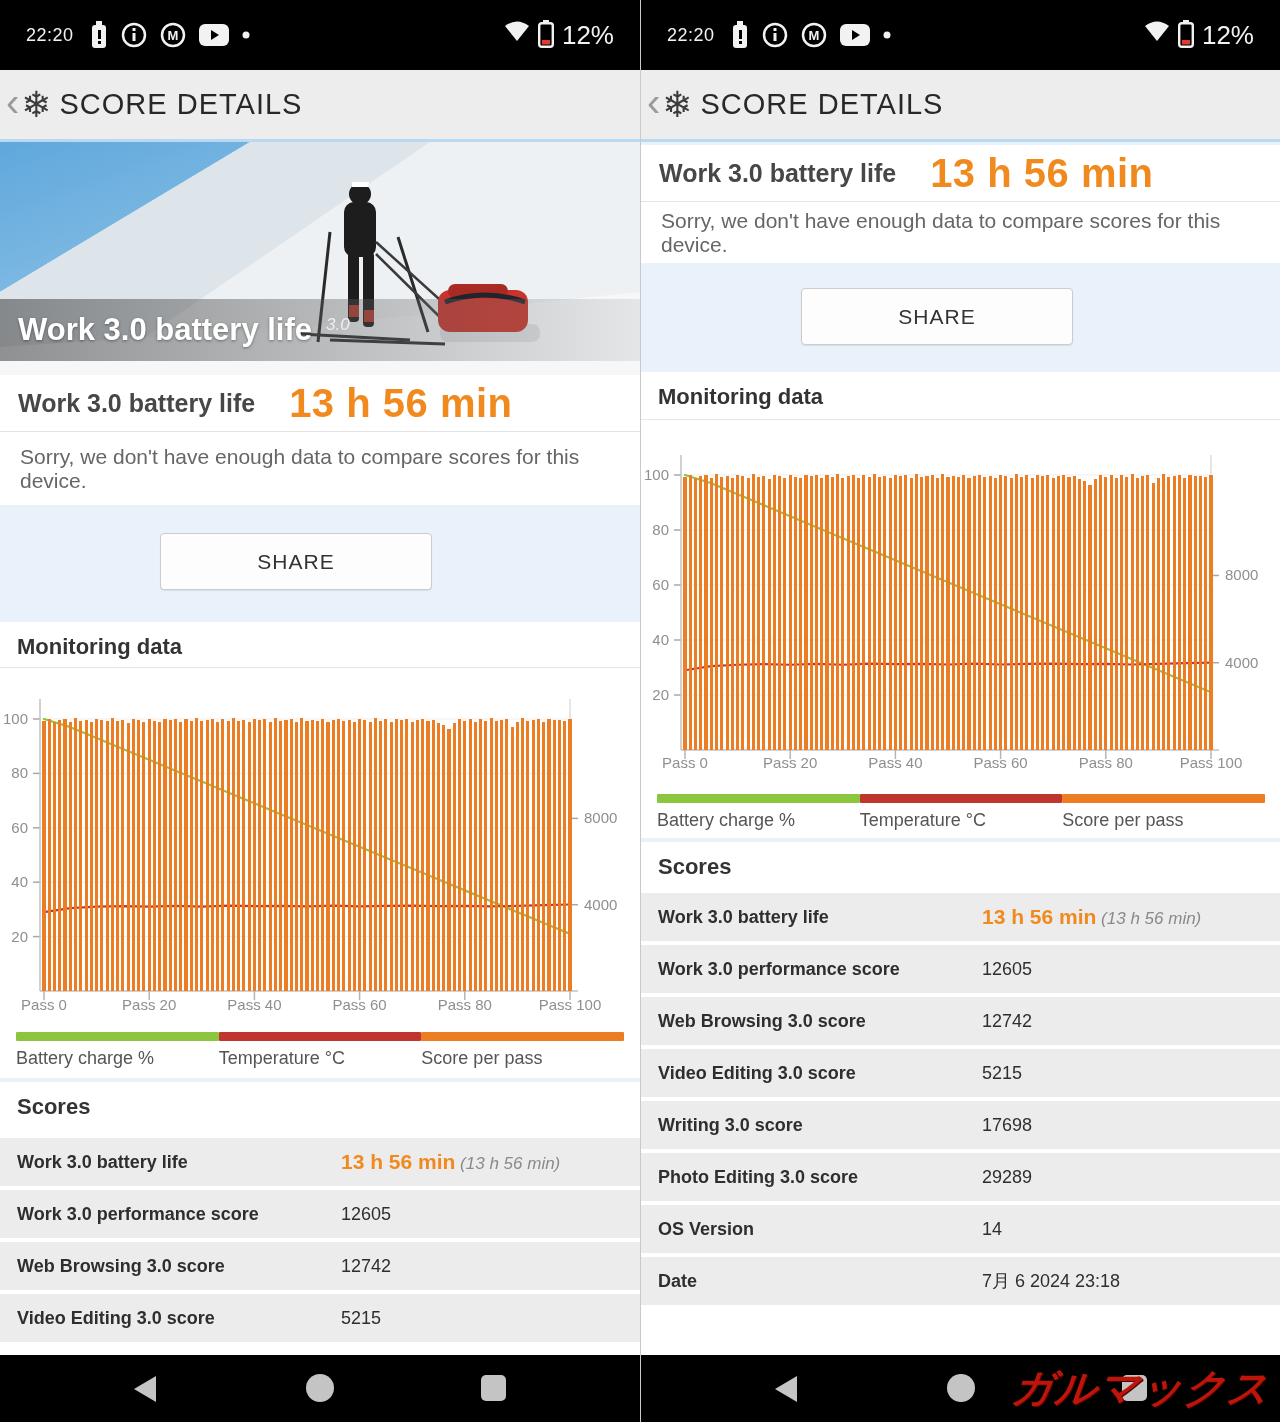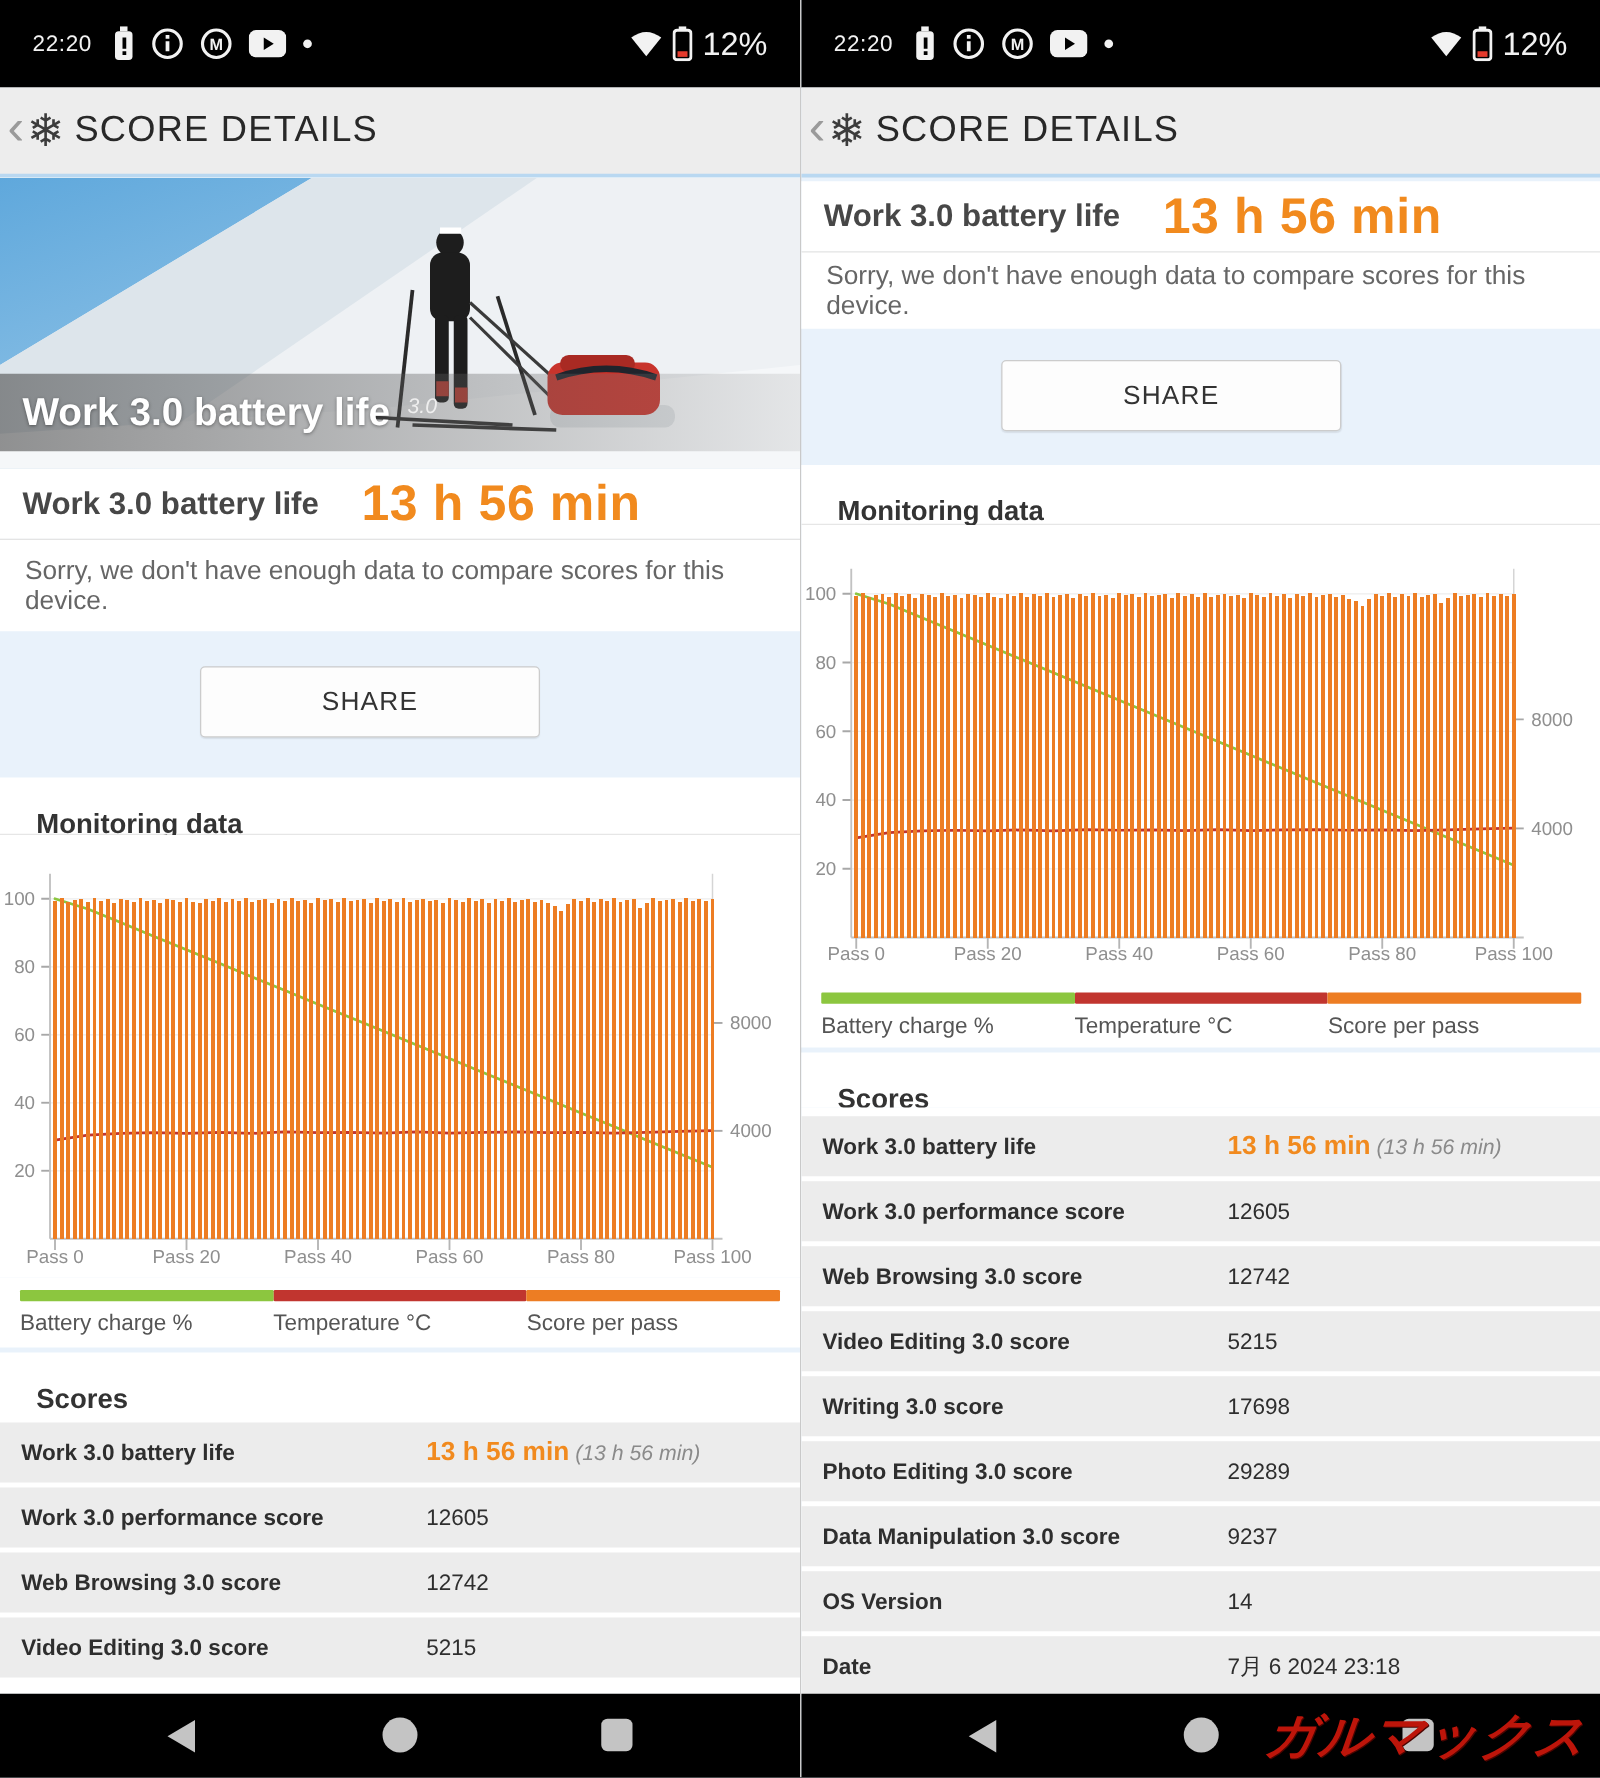--- a/index.html
+++ b/index.html
@@ -8,42 +8,42 @@
           font-family:"Liberation Sans",sans-serif;}
   .panel{position:absolute;top:0;width:640px;height:1422px;background:#e9f2fb;overflow:hidden}
   #panel-left{left:0}
   #panel-right{left:640px;border-left:1px solid #c9c9c9}
 
   
   .statusbar{position:absolute;top:0;left:0;width:100%;height:70px;background:#000;color:#f2f2f2;
              display:flex;align-items:center;padding:0 26px;}
   .sb-time{font-size:18px;letter-spacing:.5px}
   .sb-icons{display:flex;align-items:center;gap:13px;margin-left:16px}
-  .sb-right{margin-left:auto;display:flex;align-items:center;gap:8px}
+  .sb-right{margin-left:auto;display:flex;gap:8px}
   .sb-pct{font-size:26px}
 
   
   .appheader{position:absolute;top:70px;left:0;width:100%;height:72px;background:#ededed;
              border-bottom:3px solid #b9d8f1;display:flex;align-items:center;padding:0 6px}
   .back-chevron{font-size:40px;color:#9a9a9a;line-height:1;margin:0 0 6px 0;cursor:pointer}
   .logo-flake{font-size:36px;color:#3c3c3c;margin:0 8px 0 2px}
   .appheader h1{font-size:29px;font-weight:400;color:#282828;letter-spacing:1px;margin:0}
 
   
   .card{position:absolute;left:0;width:640px;background:#fff}
   .result-row{display:flex;align-items:center;padding:0 18px}
   .result-label{font-size:25px;font-weight:bold;color:#474747}
   .result-value{font-size:40px;font-weight:bold;color:#f18a1e;margin-left:34px;letter-spacing:.5px}
   .sorry{font-size:21px;color:#666;display:flex;align-items:center;padding:0 20px;
          border-top:1px solid #e4e4e4}
   .share-btn{position:absolute;left:160px;width:272px;height:57px;background:#fdfdfd;
              border:1px solid #ccc;border-radius:4px;font-size:21px;letter-spacing:1px;color:#333;
              font-family:"Liberation Sans",sans-serif;cursor:pointer;
              box-shadow:0 1px 1px rgba(0,0,0,.08)}
-  .sec-title{font-size:22px;font-weight:bold;color:#333;padding:12px 17px 0 17px;margin:12px}
+  .sec-title{font-size:22px;font-weight:bold;color:#333;padding:12px 17px 0 17px;margin:0}
 
   
   #hero{top:142px;height:233px;overflow:hidden}
   .hero-band{position:absolute;left:0;bottom:14px;width:100%;height:62px;
              background:linear-gradient(to right,rgba(70,70,70,.58),rgba(150,150,150,.18));
              display:flex;align-items:center;padding:0 18px}
   .hero-title{color:#fff;font-size:31px;font-weight:bold;text-shadow:0 1px 3px rgba(0,0,0,.4)}
   .hero-ver{color:#eee;font-size:17px;font-style:italic;margin-left:14px;margin-top:-10px}
 
   
@@ -606,24 +606,20 @@
         </div>
         <div class="score-row">
           <span class="sr-label">Writing 3.0 score</span>
           <span class="sr-value">17698</span>
         </div>
         <div class="score-row">
           <span class="sr-label">Photo Editing 3.0 score</span>
           <span class="sr-value">29289</span>
         </div>
         <div class="score-row">
-          <span class="sr-label">Data Manipulation 3.0 score</span>
-          <span class="sr-value">9237</span>
-        </div>
-        <div class="score-row">
           <span class="sr-label">OS Version</span>
           <span class="sr-value">14</span>
         </div>
         <div class="score-row">
           <span class="sr-label">Date</span>
           <span class="sr-value">7月 6 2024 23:18</span>
         </div>
       </div>
 
     <div class="navbar">

